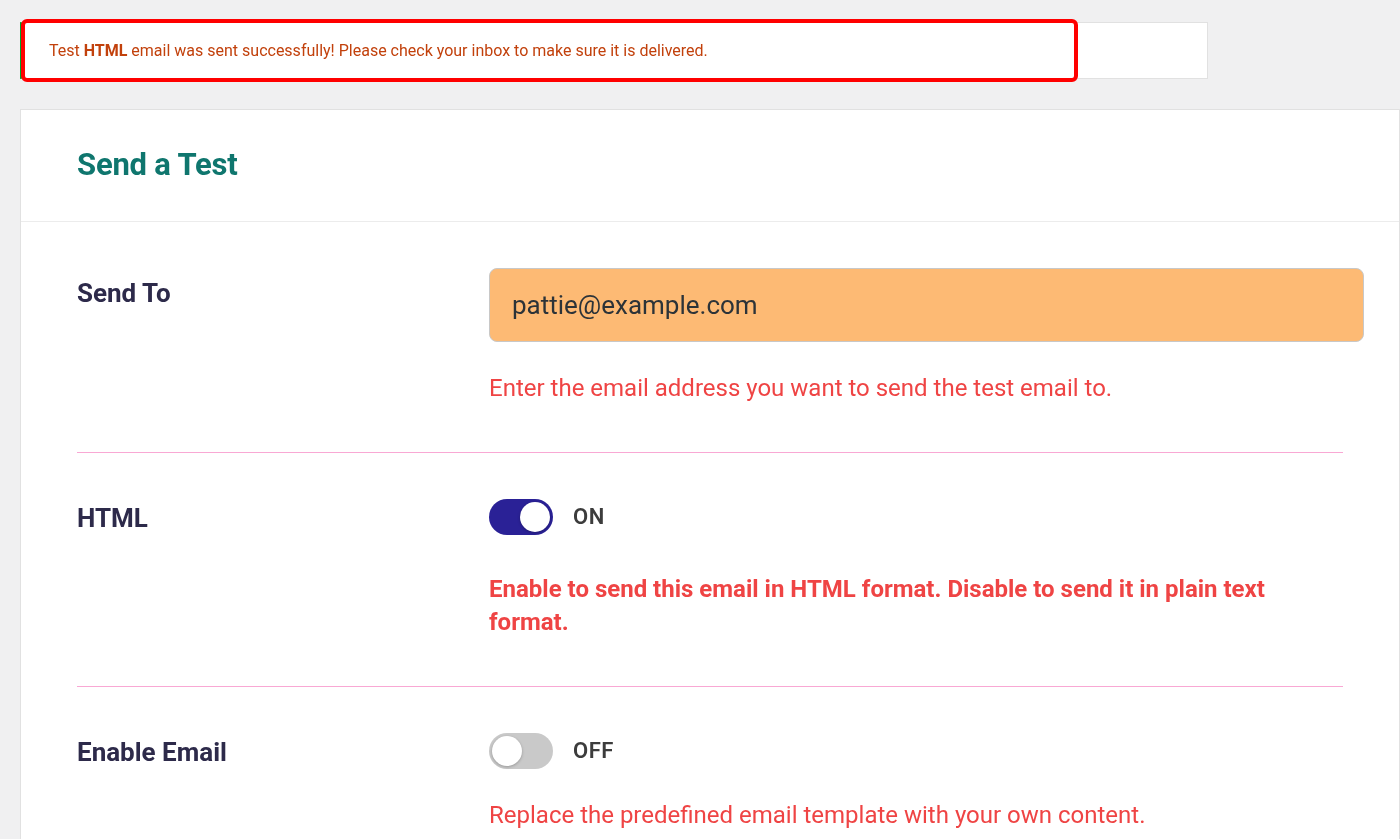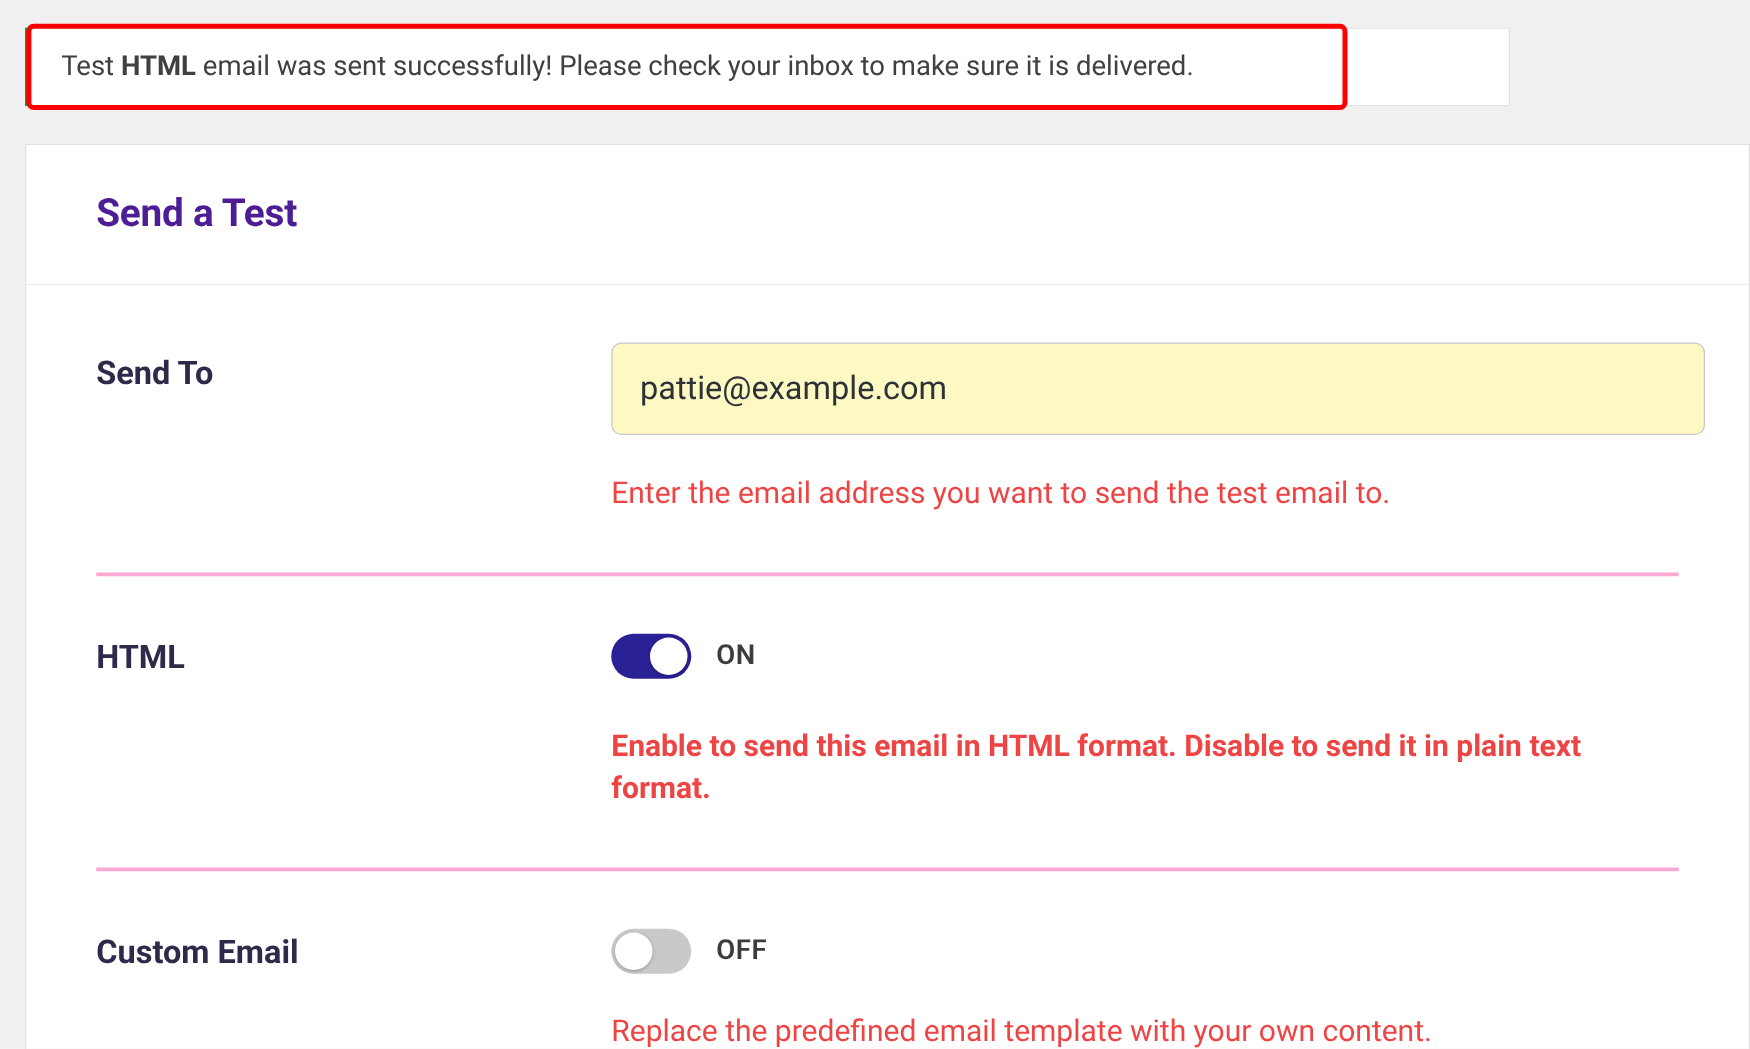--- a/index.html
+++ b/index.html
@@ -17,22 +17,22 @@
     }
     .page-wrapper {
       padding: 22px 0 0 20px;
     }
     .notice {
       background: #ffffff;
       border: 1px solid #e1e1e1;
       border-left: 5px solid #00a32a;
       padding: 18px 24px;
       margin: 0 0 0 0;
-      font-size: 22px;
-      color: #404040;
+      font-size: 16px;
+      color: #c2410c;
       width: 1188px;
       position: relative;
     }
     .notice-highlight-box {
       position: absolute;
       top: -4px;
       left: -4px;
       width: 1057px;
       height: calc(100% + 8px);
       border: 4px solid #ff0000;
@@ -48,31 +48,31 @@
       margin-top: 30px;
       width: 1380px;
     }
     .panel-header {
       padding: 36px 56px 38px 56px;
       border-bottom: 1px solid #ececec;
     }
     .panel-header h2 {
       font-size: 31px;
       font-weight: 700;
-      color: #4c1d95;
+      color: #0f766e;
       letter-spacing: -0.2px;
     }
     .form-body {
       padding: 0 56px;
     }
     .form-row {
       display: flex;
       align-items: flex-start;
       padding: 46px 0 46px 0;
-      border-bottom: 3px solid #f9a8d4;
+      border-bottom: 1px solid #f9a8d4;
     }
     .form-row:last-child {
       border-bottom: none;
     }
     .row-label {
       width: 412px;
       flex: 0 0 412px;
       font-size: 26px;
       font-weight: 700;
       color: #2d2a4a;
@@ -84,21 +84,21 @@
     .text-input {
       width: 875px;
       height: 74px;
       border: 1px solid #c8c8c8;
       border-radius: 8px;
       font-size: 26px;
       color: #2c3338;
       padding: 0 22px;
       display: flex;
       align-items: center;
-      background: #fef9c3;
+      background: #fdba74;
     }
     .help-text {
       font-size: 24px;
       color: #ef4444;
       margin-top: 30px;
       line-height: 1.4;
     }
     .toggle-row {
       display: flex;
       align-items: center;
@@ -185,21 +185,21 @@
             <div class="toggle on">
               <div class="toggle-knob"></div>
             </div>
             <div class="toggle-state">ON</div>
           </div>
           <div class="help-text">Enable to send this email in HTML format. Disable to send it in plain text format.</div>
         </div>
       </div>
 
       <div class="form-row row-custom">
-        <div class="row-label">Custom Email</div>
+        <div class="row-label">Enable Email</div>
         <div class="row-control">
           <div class="toggle-row">
             <div class="toggle off">
               <div class="toggle-knob"></div>
             </div>
             <div class="toggle-state">OFF</div>
           </div>
           <div class="help-text">Replace the predefined email template with your own content.</div>
         </div>
       </div>

